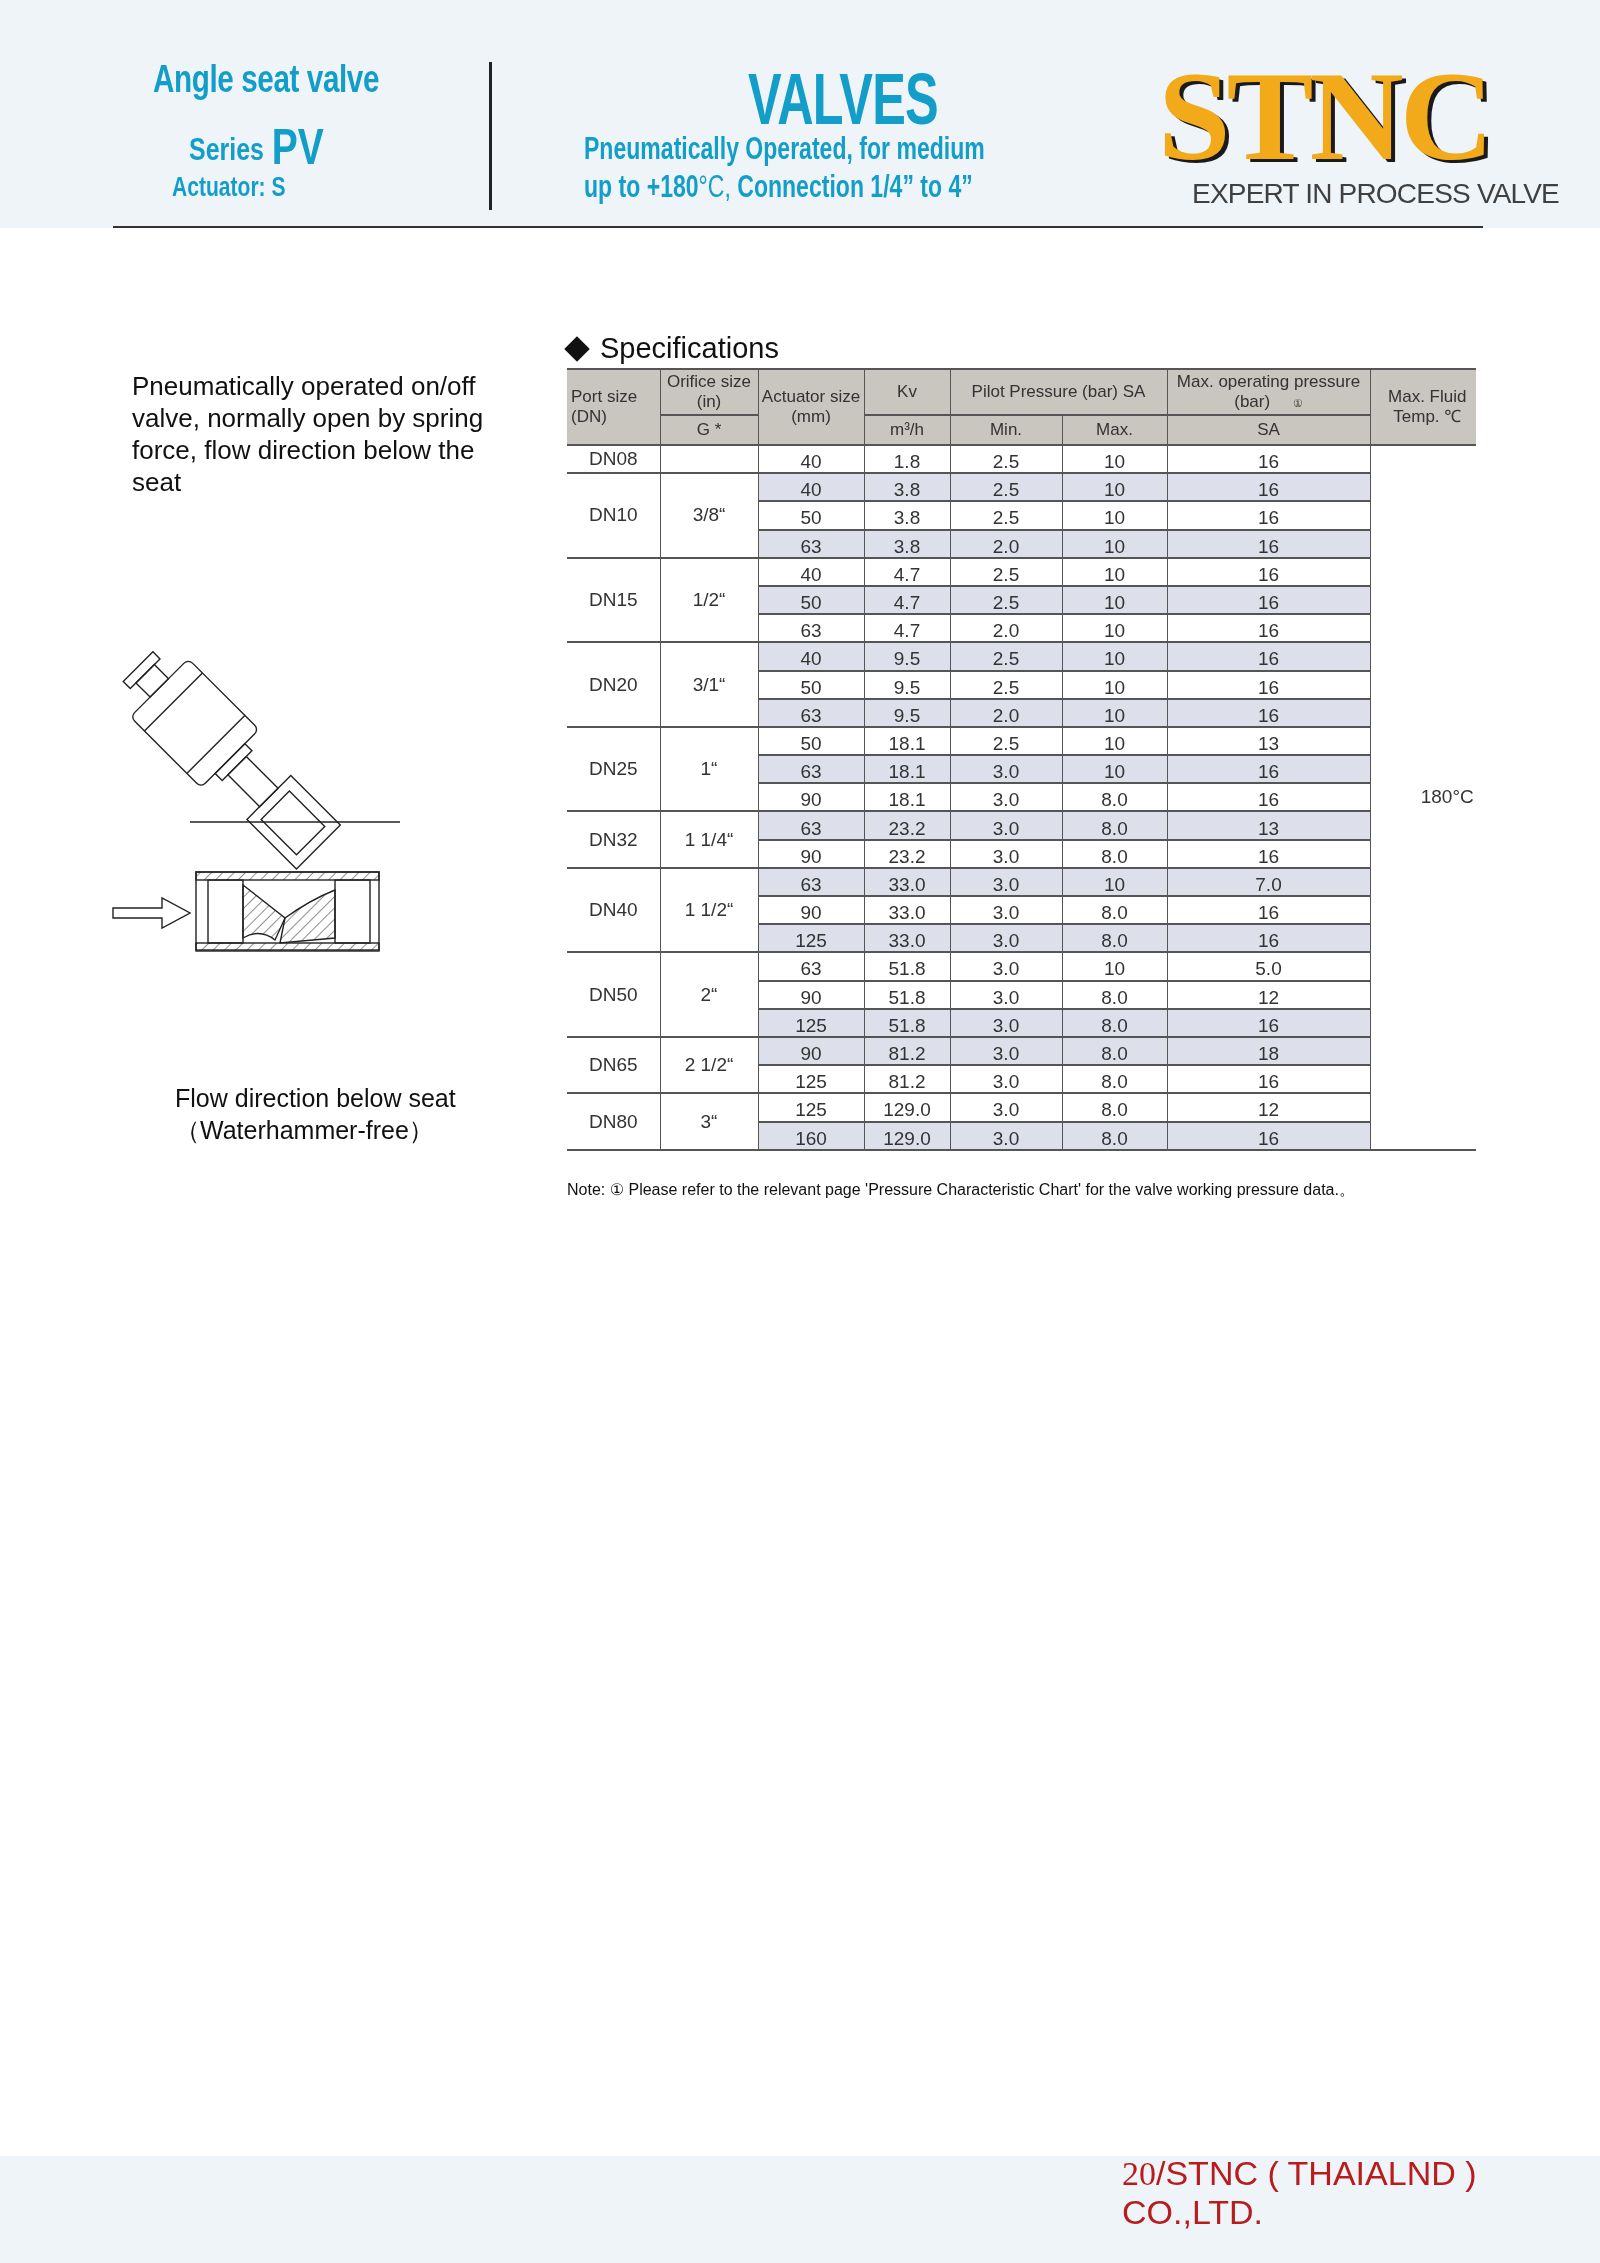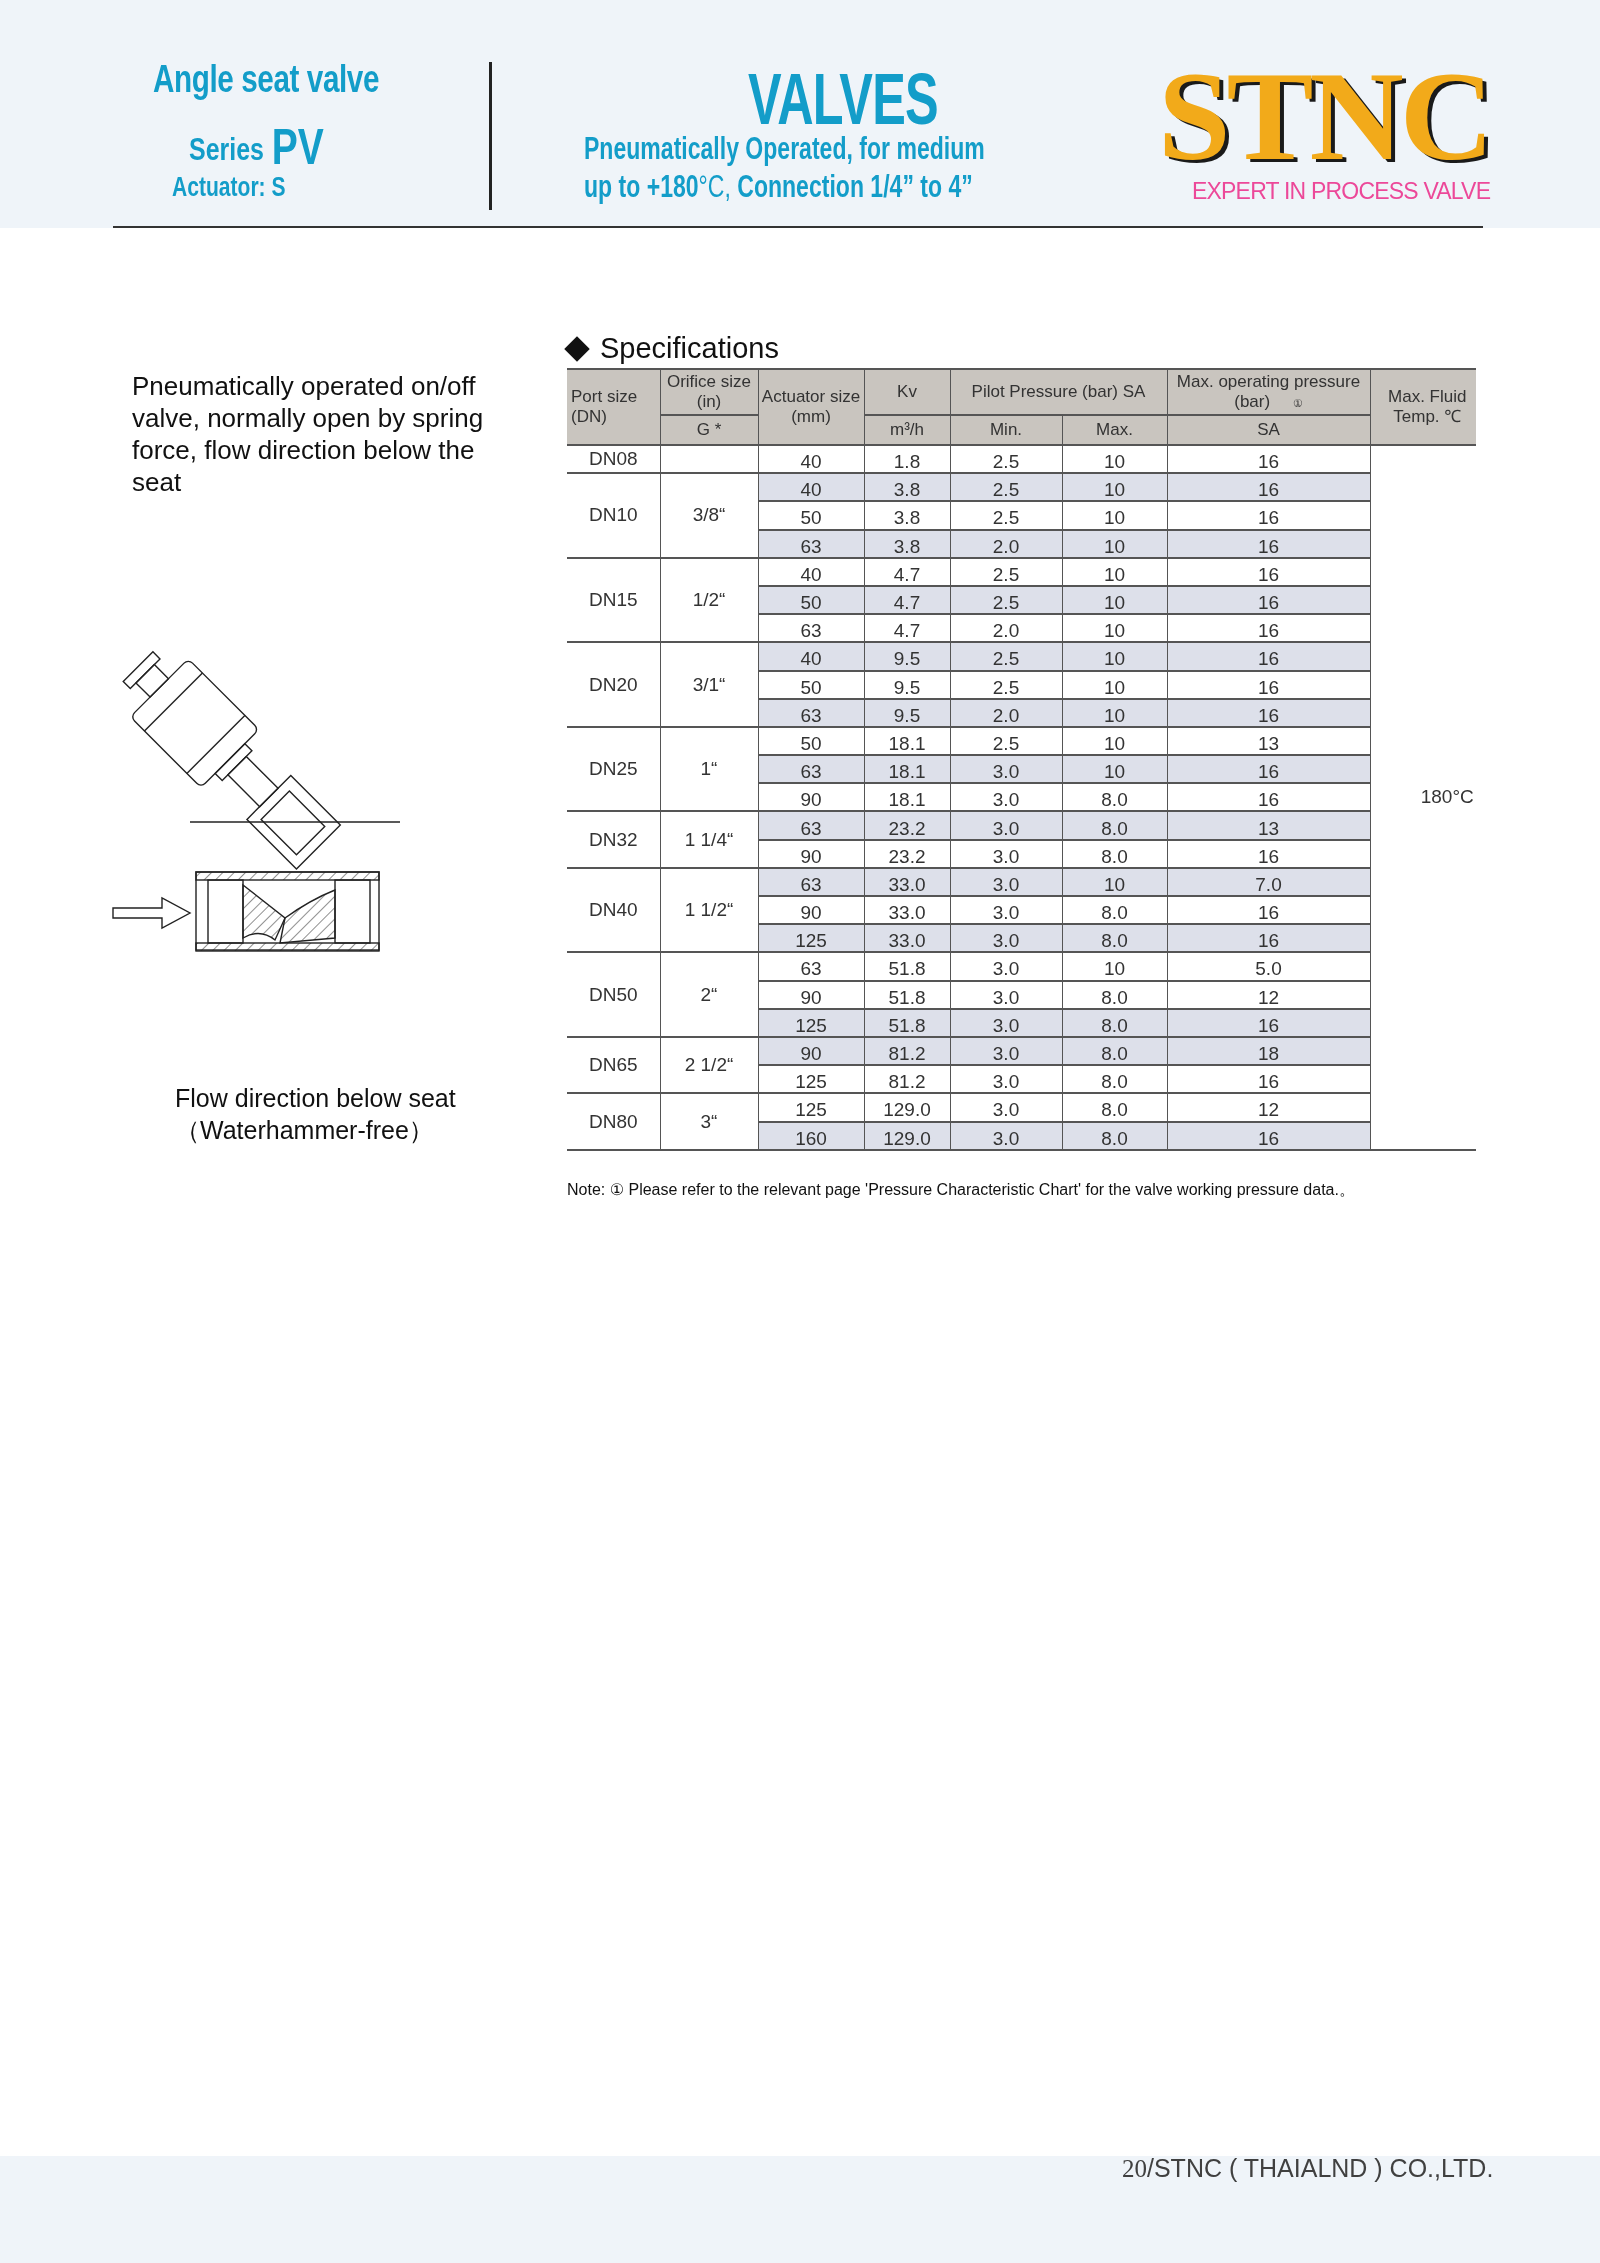--- a/index.html
+++ b/index.html
@@ -14,21 +14,21 @@
   .h-left-2 { position: absolute; left: 189px; top: 118px; font-size: 32px; transform: scaleX(0.78); }
   .h-left-2 .pv { font-size: 50px; margin-left: 10px; vertical-align: -4px; }
   .h-left-3 { position: absolute; left: 172px; top: 172px; font-size: 27px; transform: scaleX(0.78); }
 
   .h-mid-title { position: absolute; left: 748px; top: 58px; font-size: 72px; transform: scaleX(0.70); letter-spacing: -1px; }
   .h-mid-sub1 { position: absolute; left: 584px; top: 130px; font-size: 32px; transform: scaleX(0.72); }
   .h-mid-sub2 { position: absolute; left: 584px; top: 168px; font-size: 32px; transform: scaleX(0.72); }
   .h-mid-sub2 .deg { font-weight: normal; }
 
   .logo { position: absolute; left: 1158px; top: 52px; font-family: "Liberation Serif", serif; font-weight: bold; font-size: 128px; color: #f2aa1a; letter-spacing: -4px; line-height: 1; transform: scaleX(1.02); transform-origin: left top; text-shadow: 4px 3px 0 #1a1a1a; }
-  .tagline { position: absolute; left: 1192px; top: 178px; font-size: 23px; color: #ec4899; letter-spacing: -0.8px; }
+  .tagline { position: absolute; left: 1192px; top: 178px; font-size: 28px; color: #404040; letter-spacing: -0.8px; }
 
   .desc { position: absolute; left: 132px; top: 370px; width: 380px; font-size: 26px; line-height: 32px; color: #111; }
   .diagram { position: absolute; left: 110px; top: 600px; width: 420px; height: 380px; }
   .caption { position: absolute; left: 147px; top: 1082px; font-size: 25px; line-height: 32px; color: #111; margin-left: 28px; }
 
   .spec-title { position: absolute; left: 562px; top: 332px; font-size: 29px; color: #111; display: flex; align-items: center; }
   .spec-title .diamond { display: inline-block; width: 18px; height: 18px; background: #111; transform: rotate(45deg); margin: 0 14px 0 6px; }
 
   table.spec { position: absolute; left: 567px; top: 368px; border-collapse: collapse; font-size: 19px; color: #333; table-layout: fixed; }
   table.spec th { background: #c9c5bf; font-weight: normal; color: #333; font-size: 17px; line-height: 20px; border-left: 1.5px solid #555; border-bottom: 2px solid #555; padding: 0; }
@@ -37,21 +37,21 @@
   table.spec th.last { text-align: center; padding-left: 8px; }
   table.spec td { height: 26.2px; padding: 0; border-left: 1.5px solid #555; border-bottom: 2px solid #555; text-align: center; white-space: nowrap; }
   table.spec td.port { border-left: none; text-align: center; }
   table.spec td.shaded { background: #dde0ea; }
   table.spec td.temp { border-bottom: 2px solid #555; vertical-align: middle; padding-left: 48px; }
   table.spec td .v { display: inline-block; position: relative; top: 3px; }
   .hdr-split { border-top: 1.5px solid #555; }
   .note { position: absolute; left: 567px; top: 1180px; font-size: 16px; color: #111; }
 
   .footer-band { position: absolute; left: 0; top: 2156px; width: 1600px; height: 107px; background: #eff4f9; }
-  .footer-text { position: absolute; left: 1122px; top: 2154px; font-size: 25px; color: #404040; }
+  .footer-text { position: absolute; left: 1122px; top: 2154px; font-size: 34px; color: #b91c1c; }
   .footer-text .page { font-family: "Liberation Serif", serif; }
 </style>
 </head>
 <body>
 
 <div class="header-band"></div>
 <div class="header-vrule"></div>
 <div class="header-rule"></div>
 
 <div class="cond h-left-1">Angle seat valve</div>

